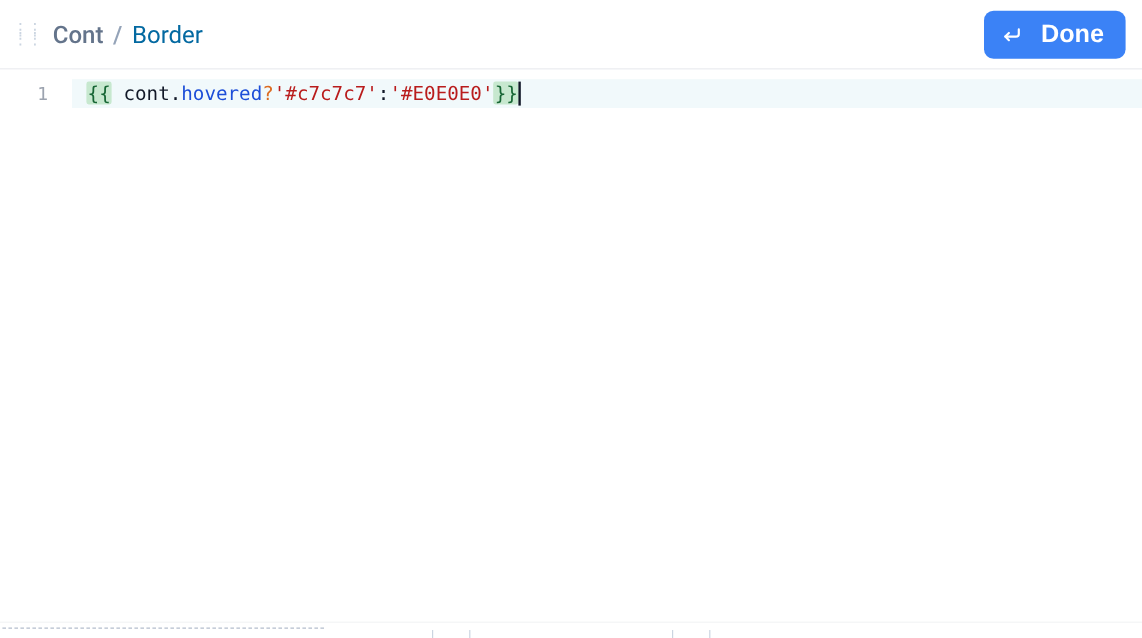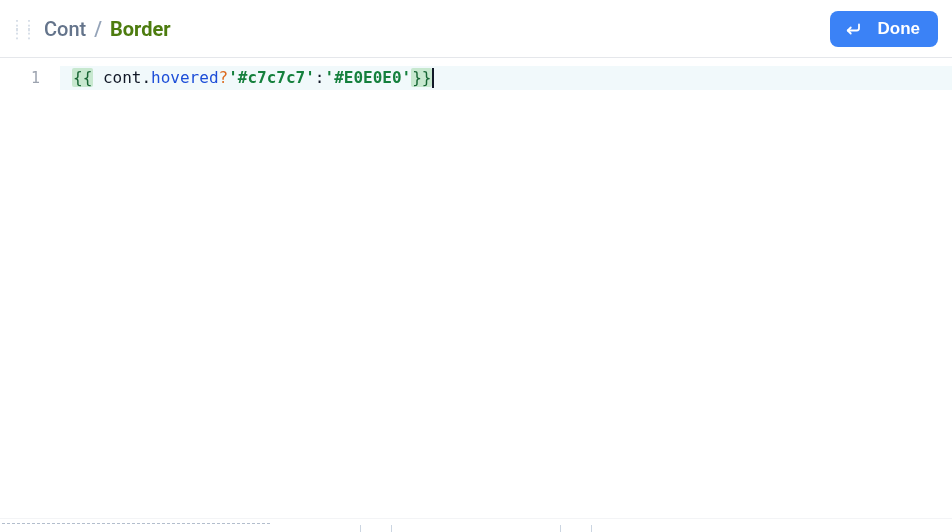--- a/index.html
+++ b/index.html
@@ -40,30 +40,30 @@
       font-weight: 500;
       gap: 8px;
     }
     .breadcrumb-parent {
       color: #64748b;
     }
     .breadcrumb-sep {
       color: #94a3b8;
     }
     .breadcrumb-current {
-      color: #4d7c0f;
-      font-weight: 700;
+      color: #0369a1;
+      font-weight: 400;
     }
     .done-btn {
       background: #3b82f6;
       color: #ffffff;
       border: none;
       border-radius: 8px;
       padding: 8px 18px 8px 14px;
-      font-size: 17px;
+      font-size: 21px;
       font-weight: 600;
       display: inline-flex;
       align-items: center;
       gap: 16px;
       cursor: pointer;
     }
     .done-btn svg { display: block; }
     .editor-area {
       flex: 1;
       display: flex;
@@ -93,21 +93,21 @@
       height: 24px;
       line-height: 24px;
       white-space: pre;
       padding-left: 12px;
     }
     .line.active { background: #f1f9fb; }
     .tok-brace { background: #c7e8cf; color: #166534; padding: 0 1px; border-radius: 2px; }
     .tok-ident { color: #111827; }
     .tok-prop  { color: #1d4ed8; }
     .tok-op    { color: #dc6b20; }
-    .tok-str   { color: #15803d; font-weight: bold; }
+    .tok-str   { color: #b91c1c; }
     .tok-punct { color: #111827; }
     .cursor {
       display: inline-block;
       width: 1.5px;
       height: 20px;
       background: #111827;
       vertical-align: middle;
       margin-bottom: 2px;
     }
     .bottom-bar {

